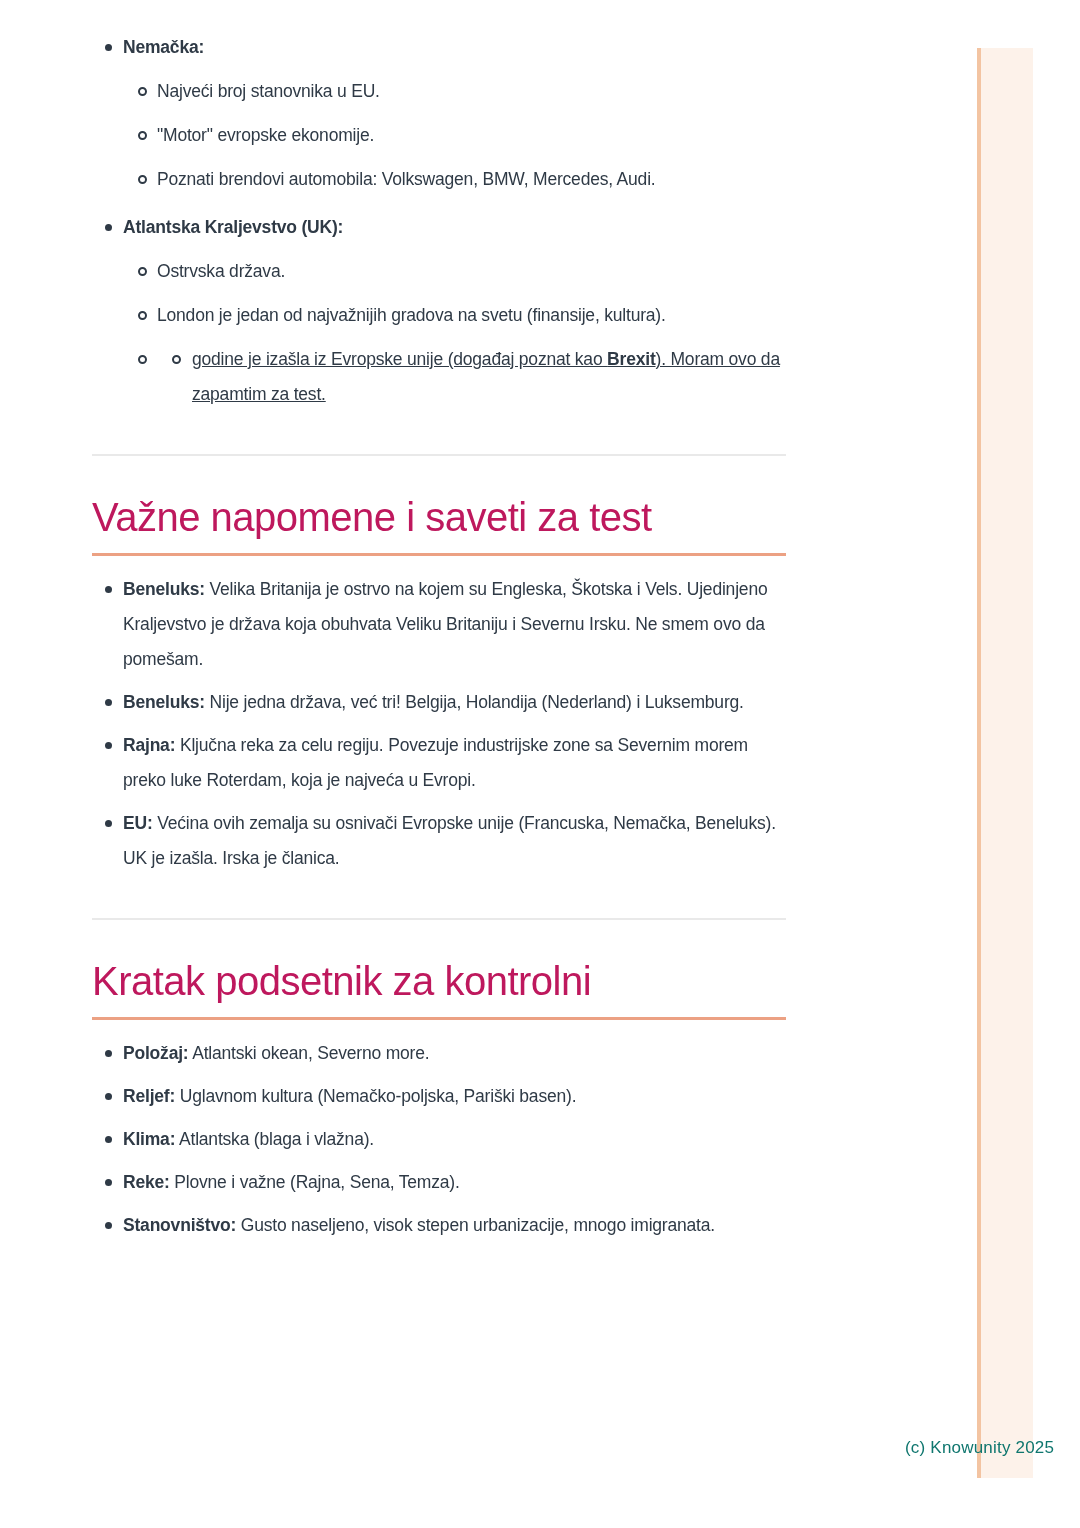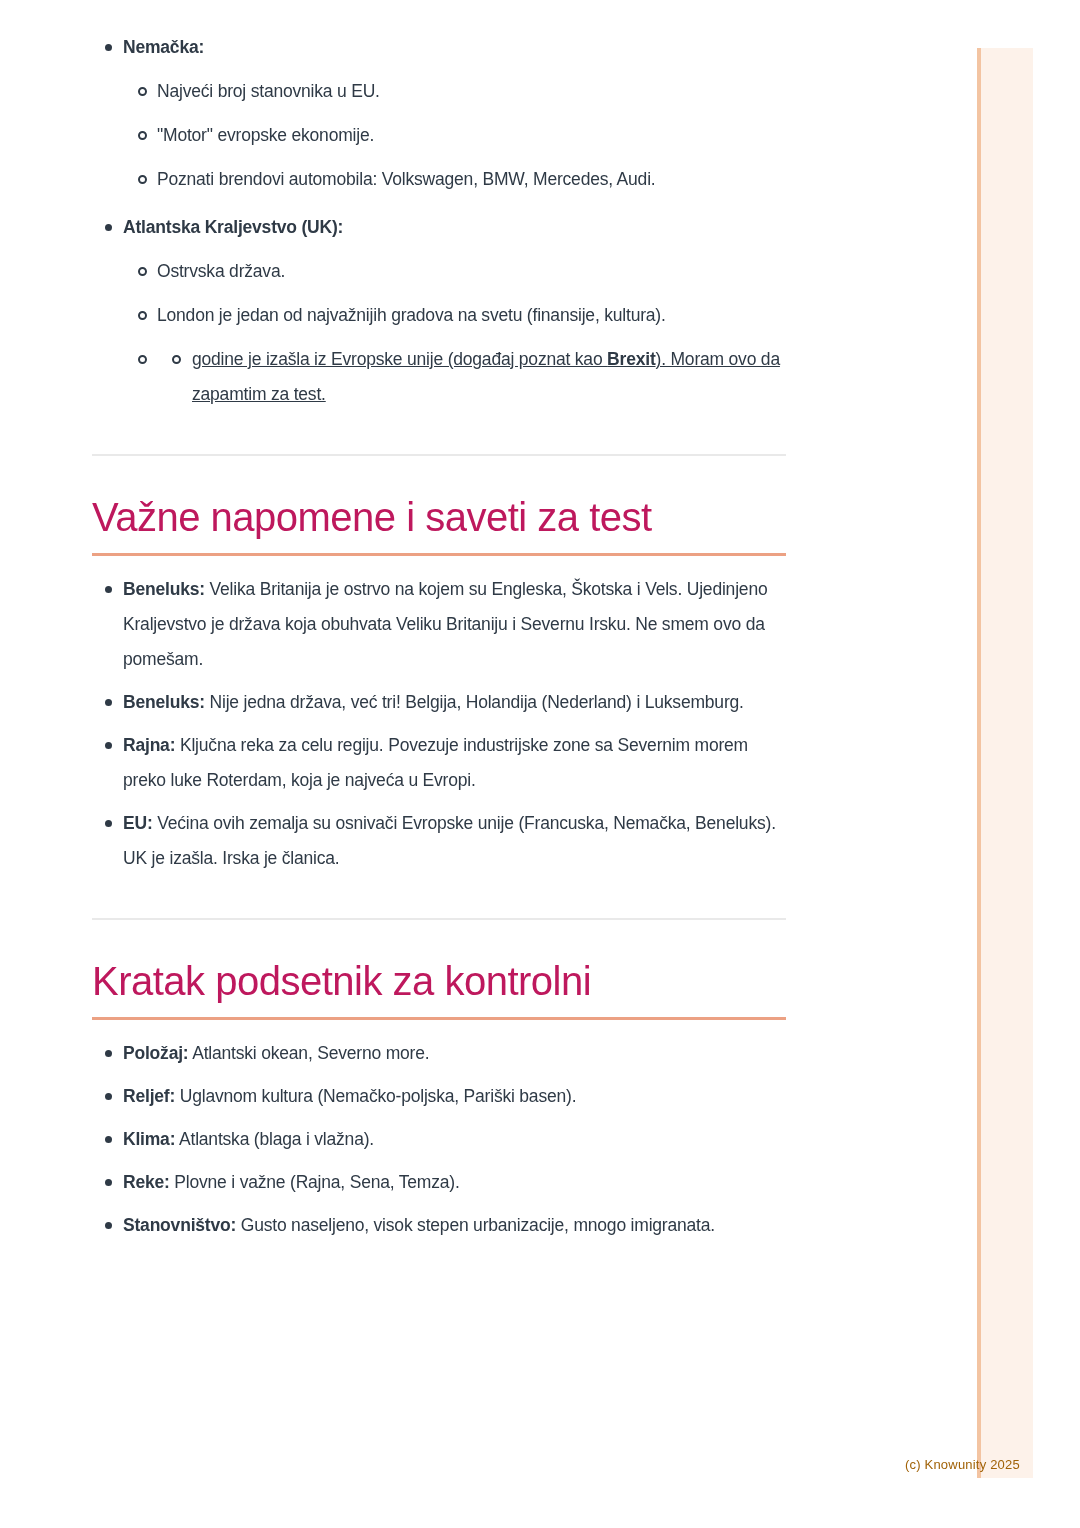--- a/index.html
+++ b/index.html
@@ -21,25 +21,24 @@
     top: 48px;
     width: 52px;
     height: 1430px;
     background: #fdf2ea;
     border-left: 4px solid #f3c4a2;
   }
   .watermark {
     position: absolute;
     top: 1438px;
     left: 905px;
-    font-size: 13px;
-    color: #a16207;
+    font-size: 17px;
+    color: #0f766e;
     letter-spacing: 0.2px;
     z-index: 3;
-    margin-top: 19px;
   }
   .content {
     position: absolute;
     left: 92px;
     top: 30px;
     width: 694px;
     z-index: 2;
     font-size: 17.5px;
     line-height: 35px;
     letter-spacing: -0.2px;

